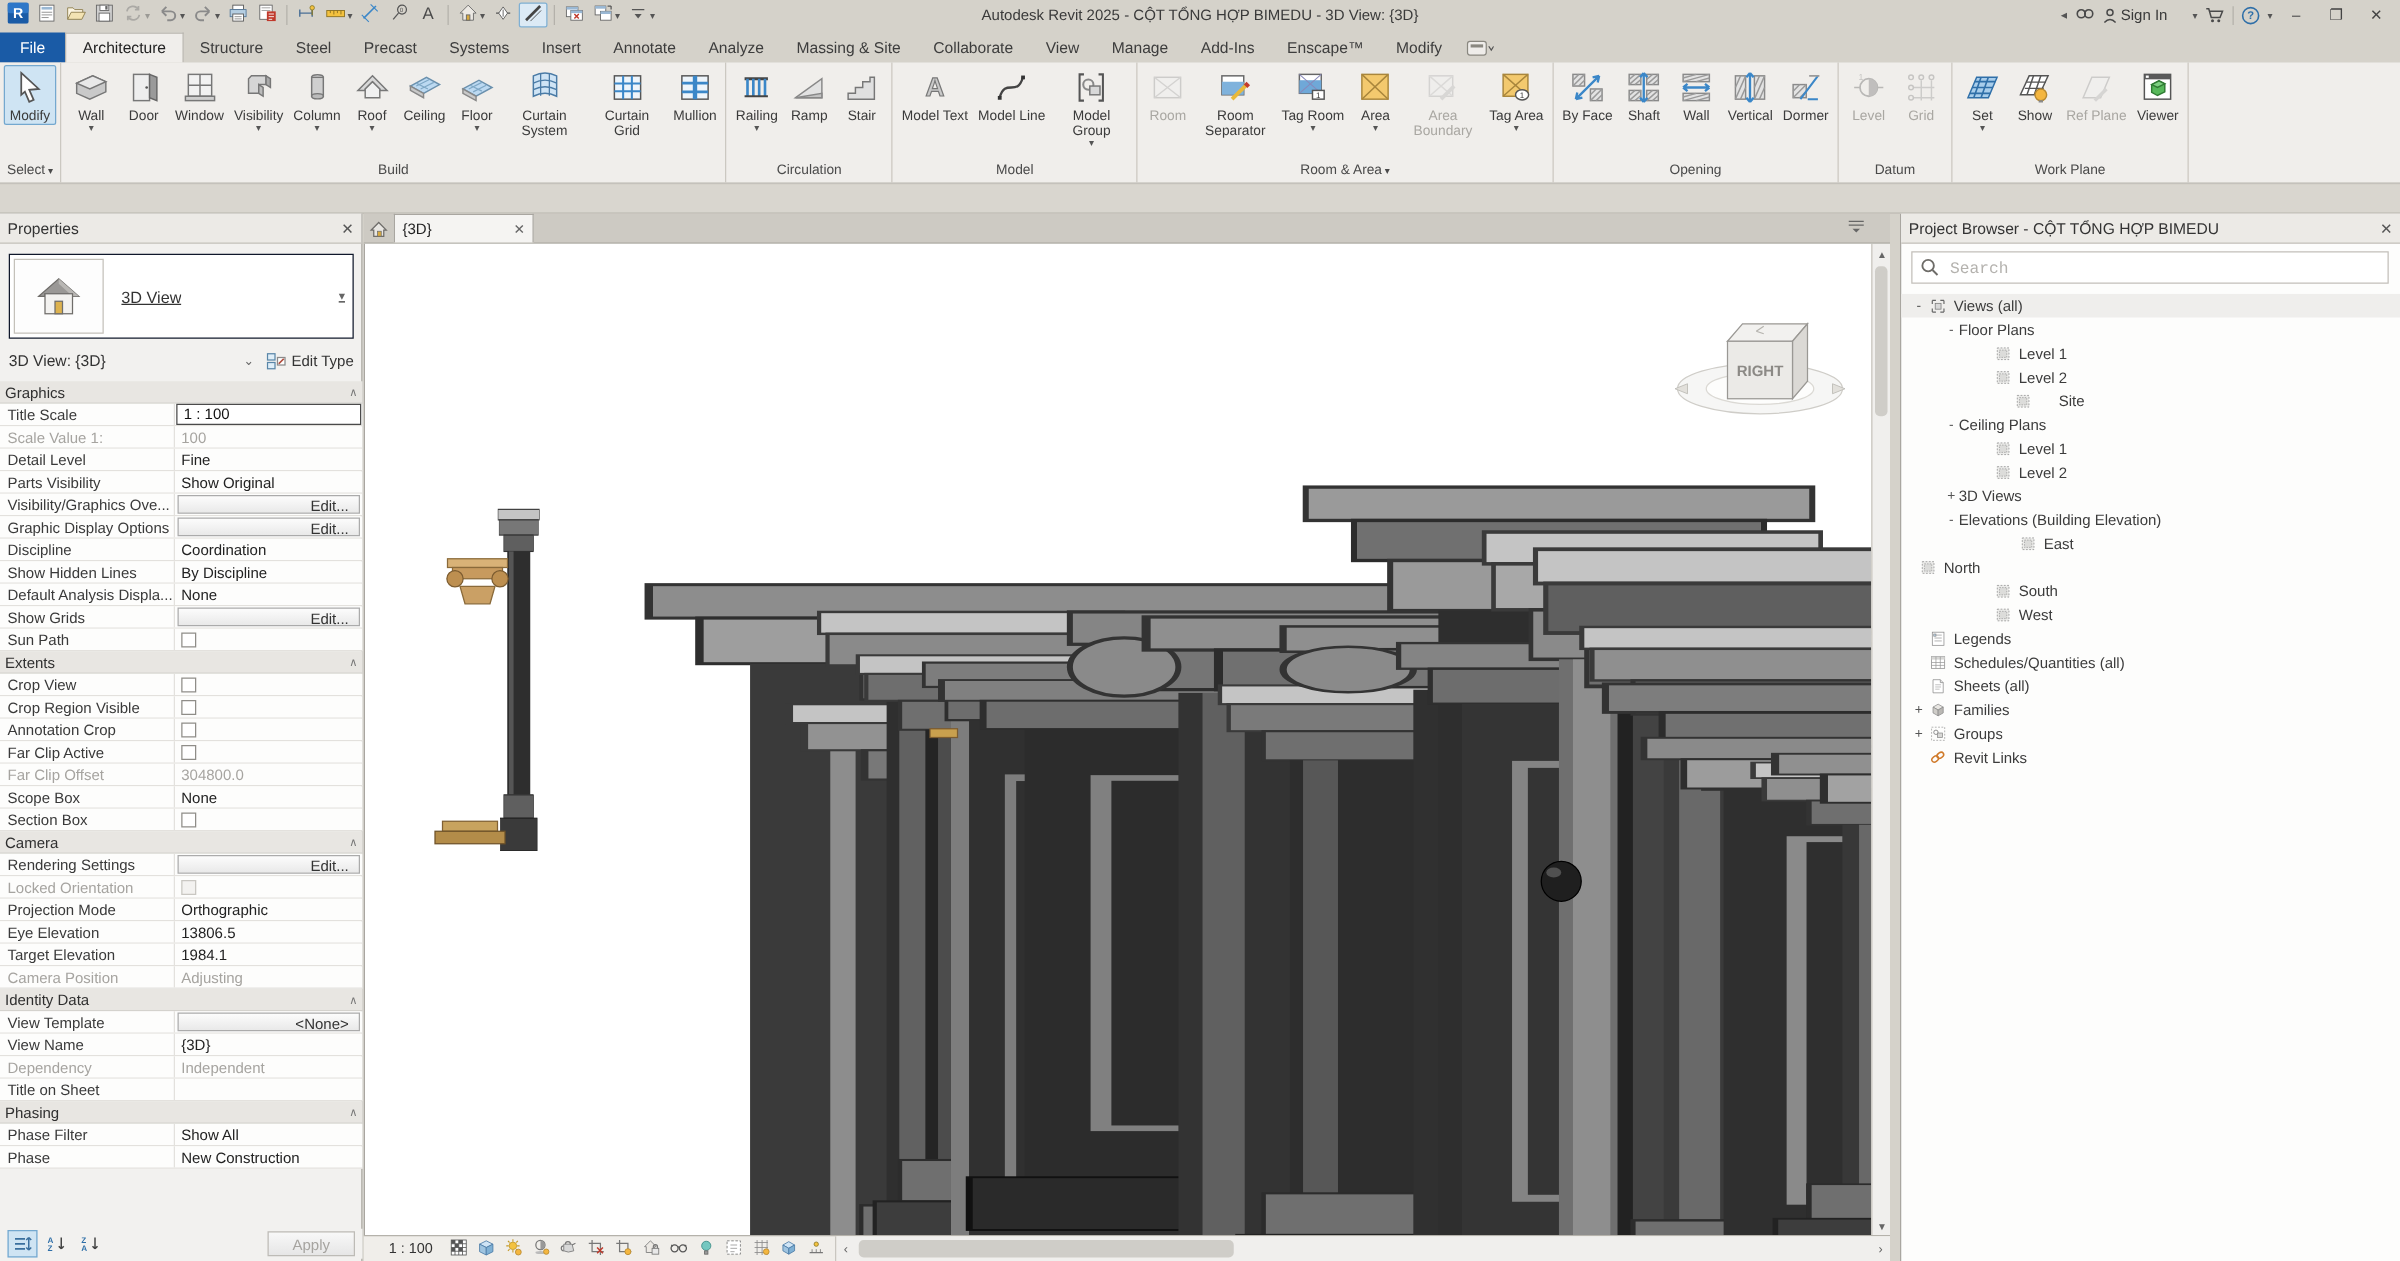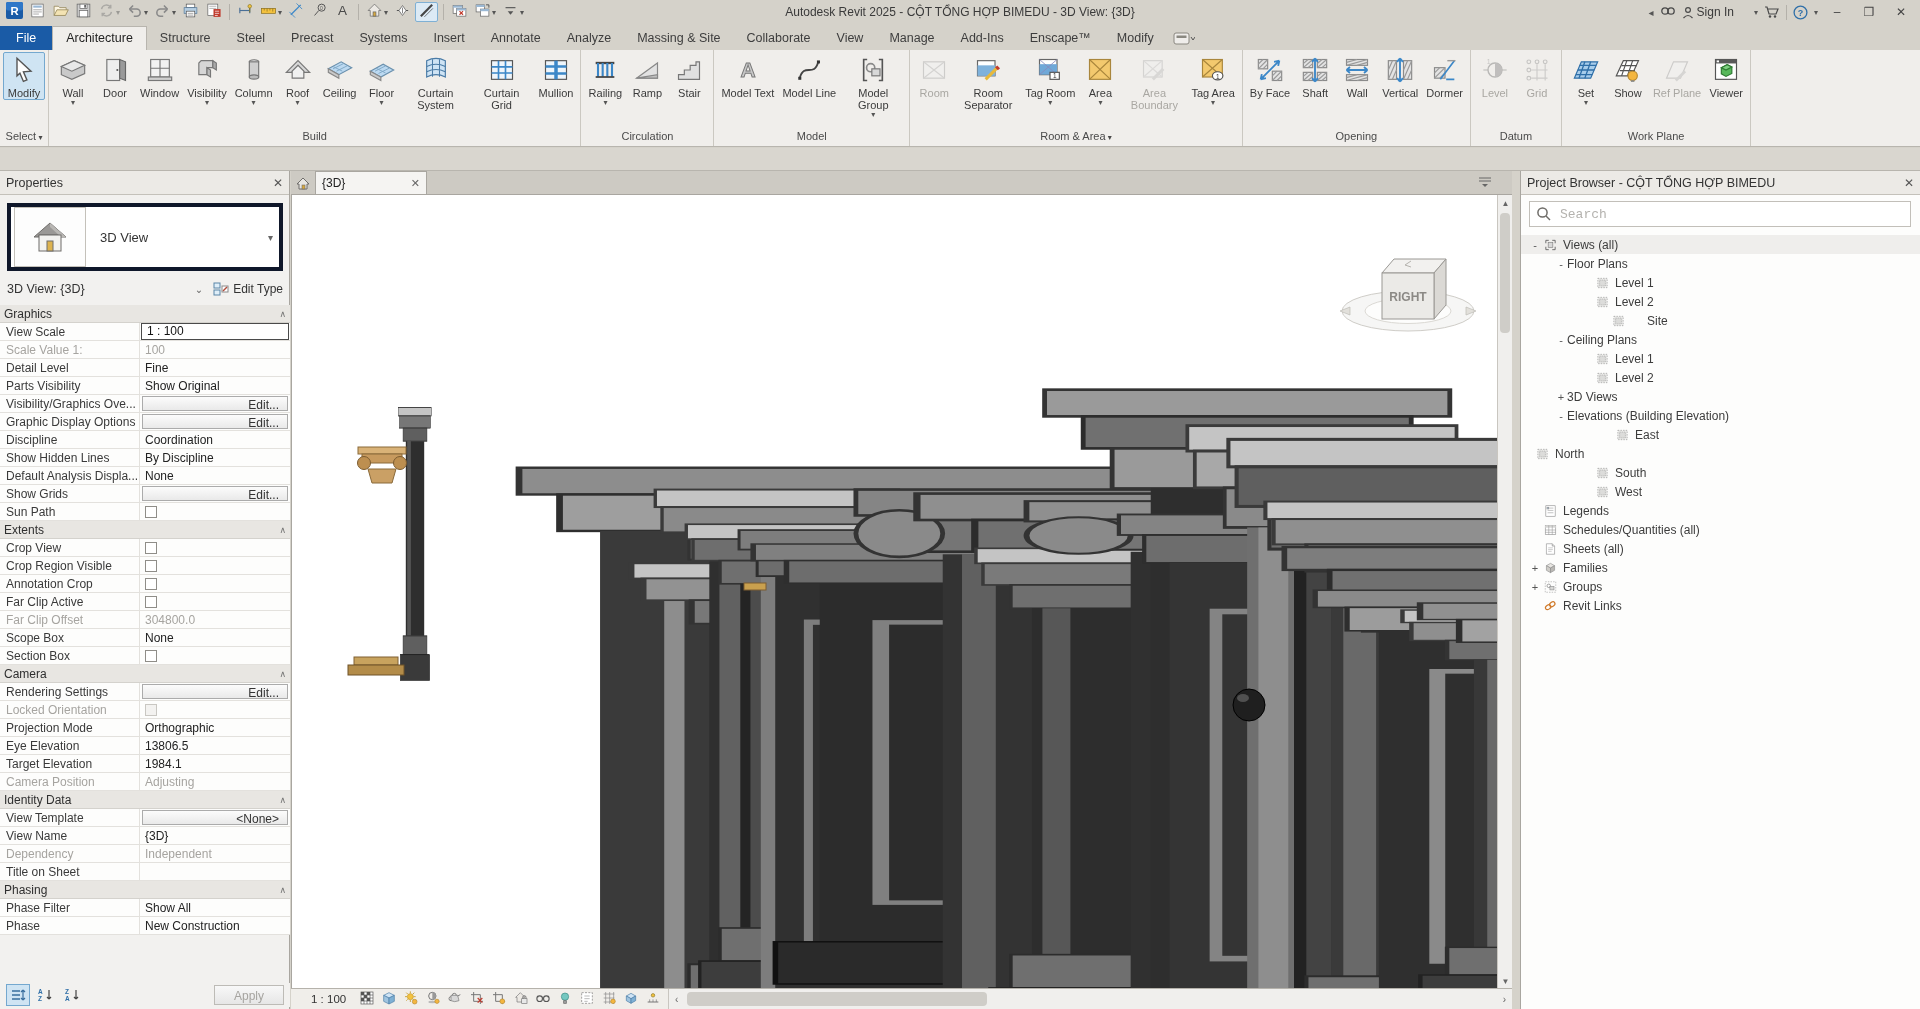--- a/index.html
+++ b/index.html
@@ -40,21 +40,21 @@
   .rbtn.disabled .rlabel { color:#a9a7a2; }
   .rbtn.disabled .ricon { filter:grayscale(1) opacity(.4); }
 
   
   .optionsbar { position:absolute; left:0; top:148px; width:1920px; height:23px; background:#d9d6cf; border-bottom:1px solid #b8b5ae; }
 
   
   .props { position:absolute; left:0; top:171px; width:290px; bottom:0; background:#f2f1ef; border-right:1px solid #a9a6a0; }
   .palette-header { height:24px; background:#eceae6; border-bottom:1px solid #c4c1ba; display:flex; align-items:center; padding:0 6px; font-size:12.5px; color:#333; }
   .palette-header .hx { margin-left:auto; color:#555; font-size:12px; }
-  .type-selector { position:absolute; left:7px; top:32px; width:276px; height:68px; background:#fff; border:4px solid #0f172a; display:flex; align-items:center; }
+  .type-selector { position:absolute; left:7px; top:32px; width:276px; height:68px; background:#fff; border:1px solid #0f172a; display:flex; align-items:center;text-decoration:underline; }
   .type-selector .timg { width:72px; height:60px; margin-left:3px; border:1px solid #c4c1ba; background:#fdfdfd; display:flex; align-items:center; justify-content:center; }
   .type-selector .tlabel { margin-left:14px; font-size:13px; color:#333; }
   .type-selector .tdd { margin-left:auto; margin-right:6px; color:#666; font-size:10px; }
   .instance-bar { position:absolute; left:7px; top:106px; width:276px; height:24px; display:flex; align-items:center; }
   .instance-bar .ilabel { font-size:12.5px; color:#333; }
   .instance-bar .idd { margin-left:auto; color:#666; font-size:10px; }
   .edit-type { display:flex; align-items:center; gap:4px; margin-left:10px; font-size:12px; color:#333; }
   .pgrid { position:absolute; left:0; top:134px; width:290px; }
   .psection { height:18px; background:#e8e6e2; border-bottom:1px solid #d4d2cd; display:flex; align-items:center; padding:0 4px; font-size:12px; color:#2f2f2f; }
   .psection .chev { margin-left:auto; color:#777; font-size:9px; }
@@ -768,21 +768,21 @@
         </svg>
       <span>Edit Type</span>
     </span>
   </div>
   <div class="pgrid" id="pgrid">
       <div class="psection">
         <span>Graphics</span>
         <span class="chev">∧</span>
       </div>
       <div class="prow">
-        <div class="plabel">View Scale</div>
+        <div class="plabel">Title Scale</div>
         <div class="pval">
           <div class="pinput">1 : 100</div>
         </div>
       </div>
       <div class="prow disabled">
         <div class="plabel">Scale Value    1:</div>
         <div class="pval">100</div>
       </div>
       <div class="prow">
         <div class="plabel">Detail Level</div>

